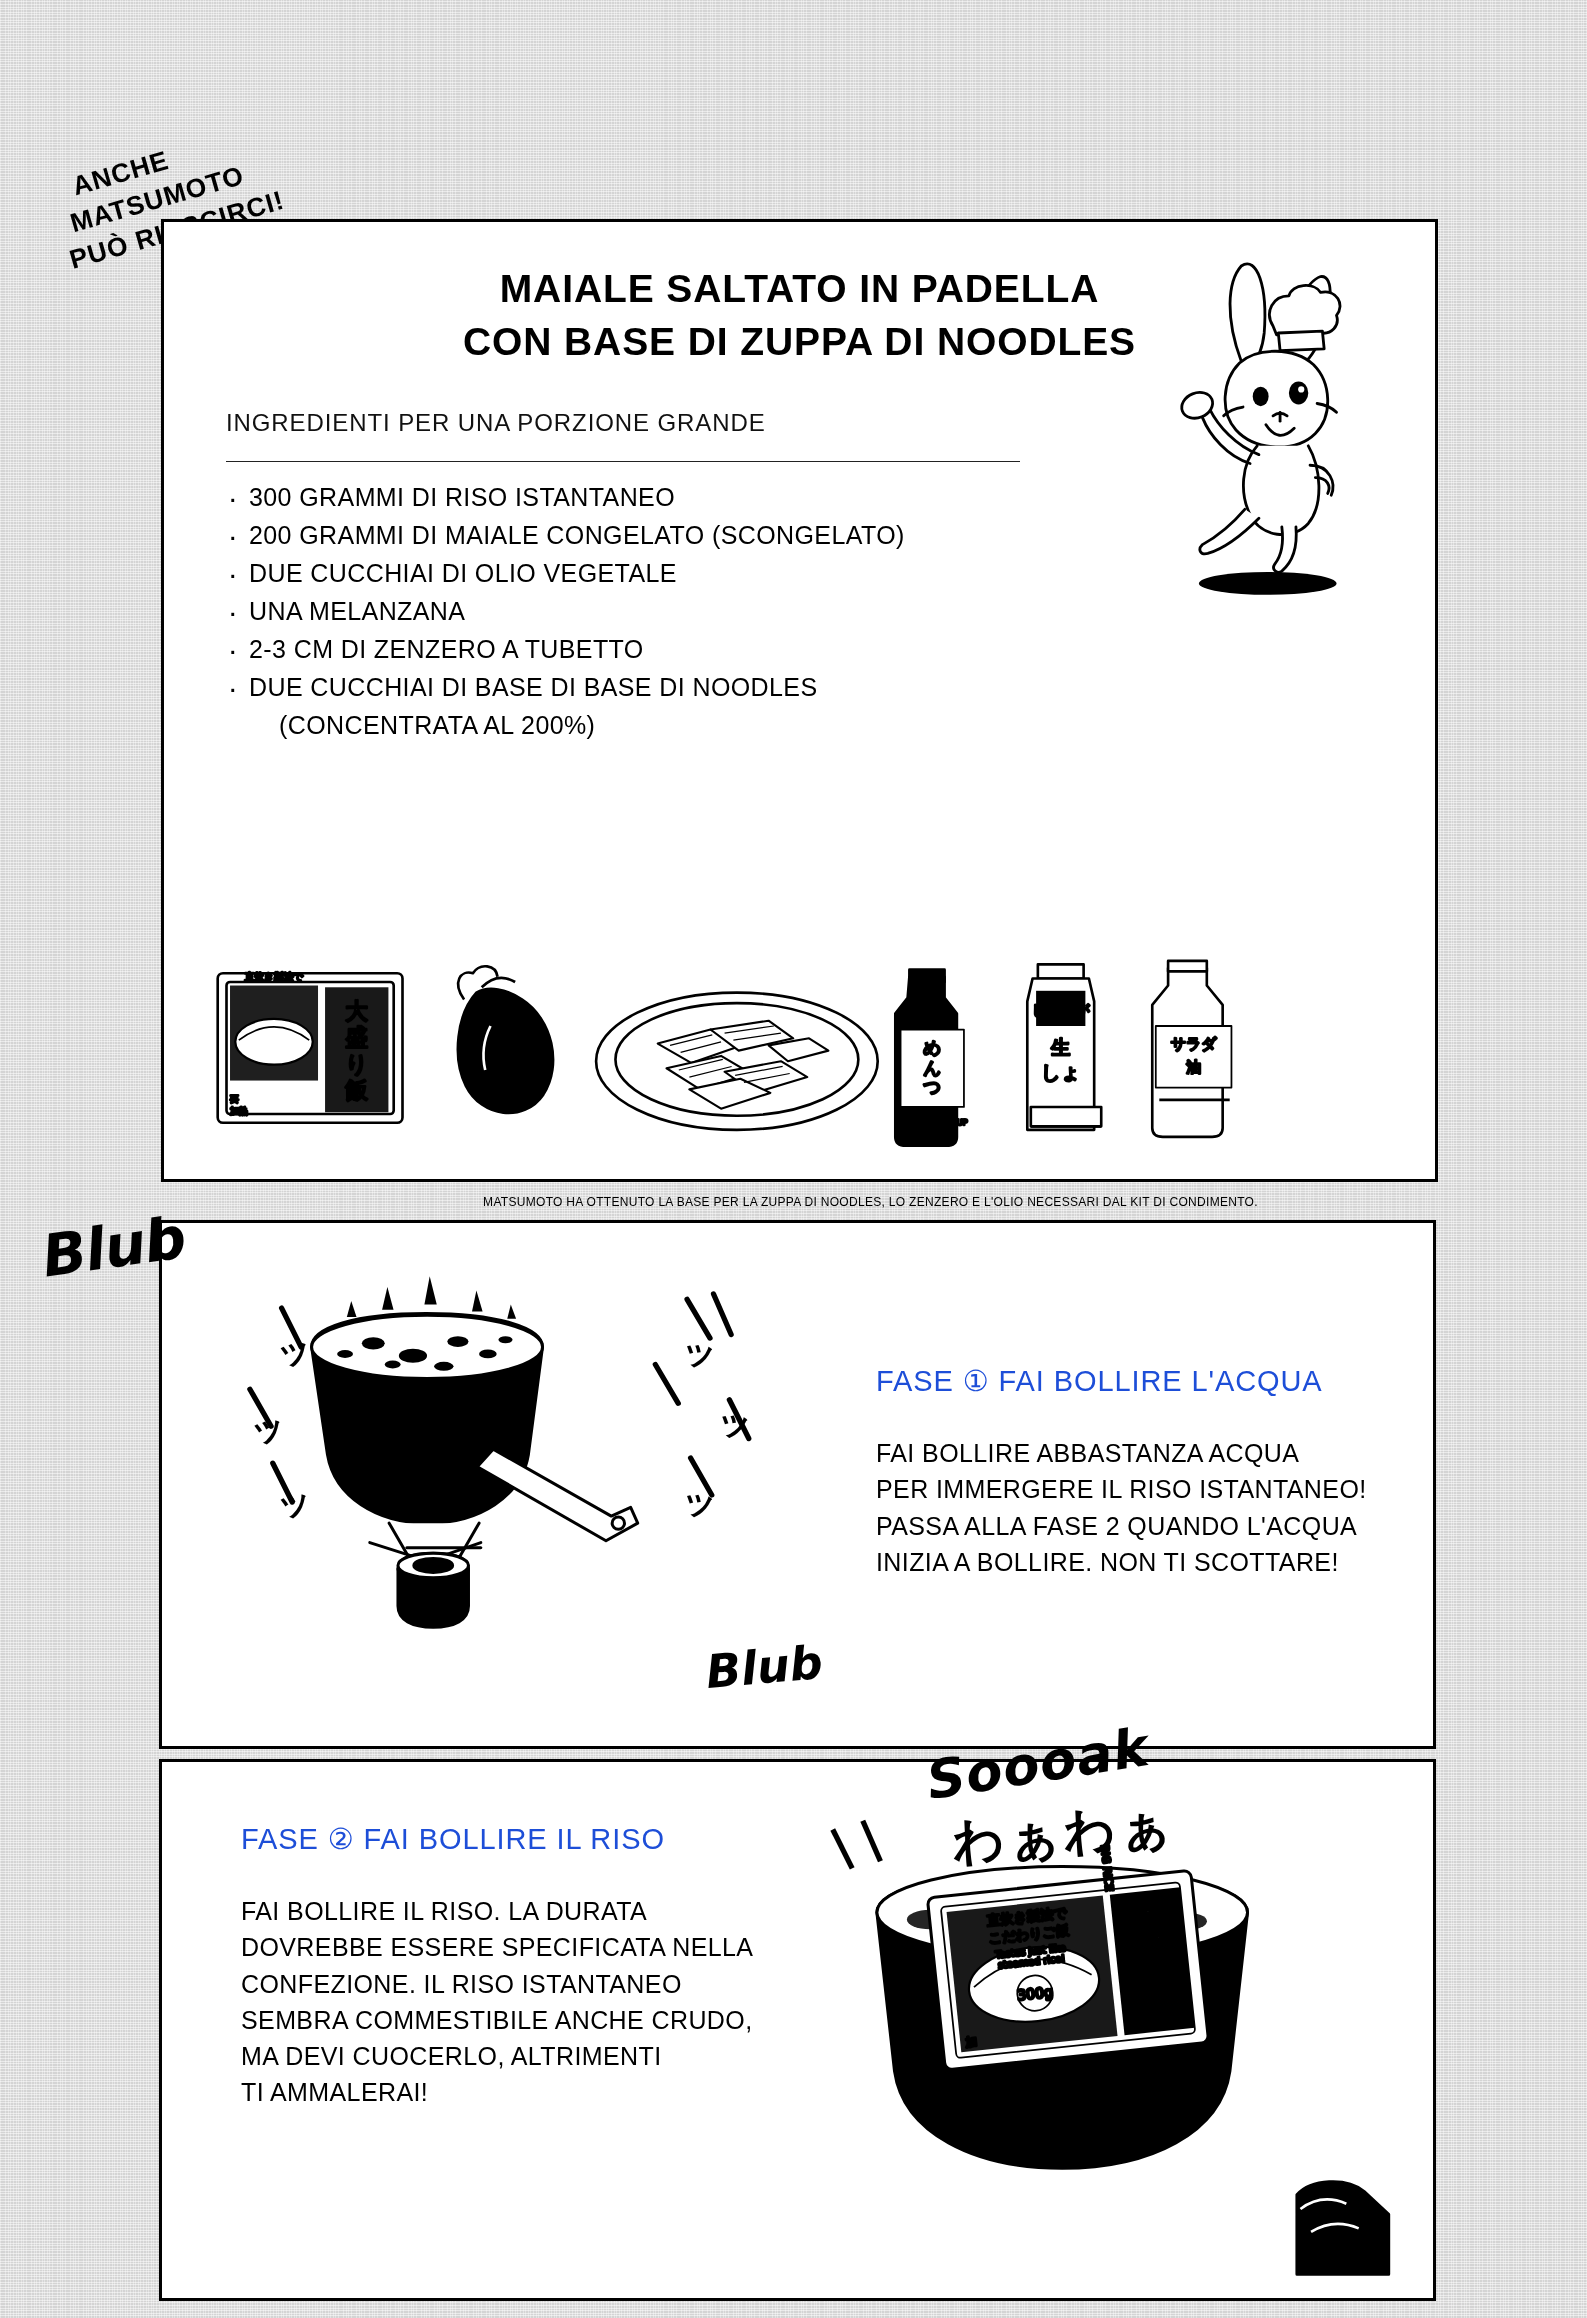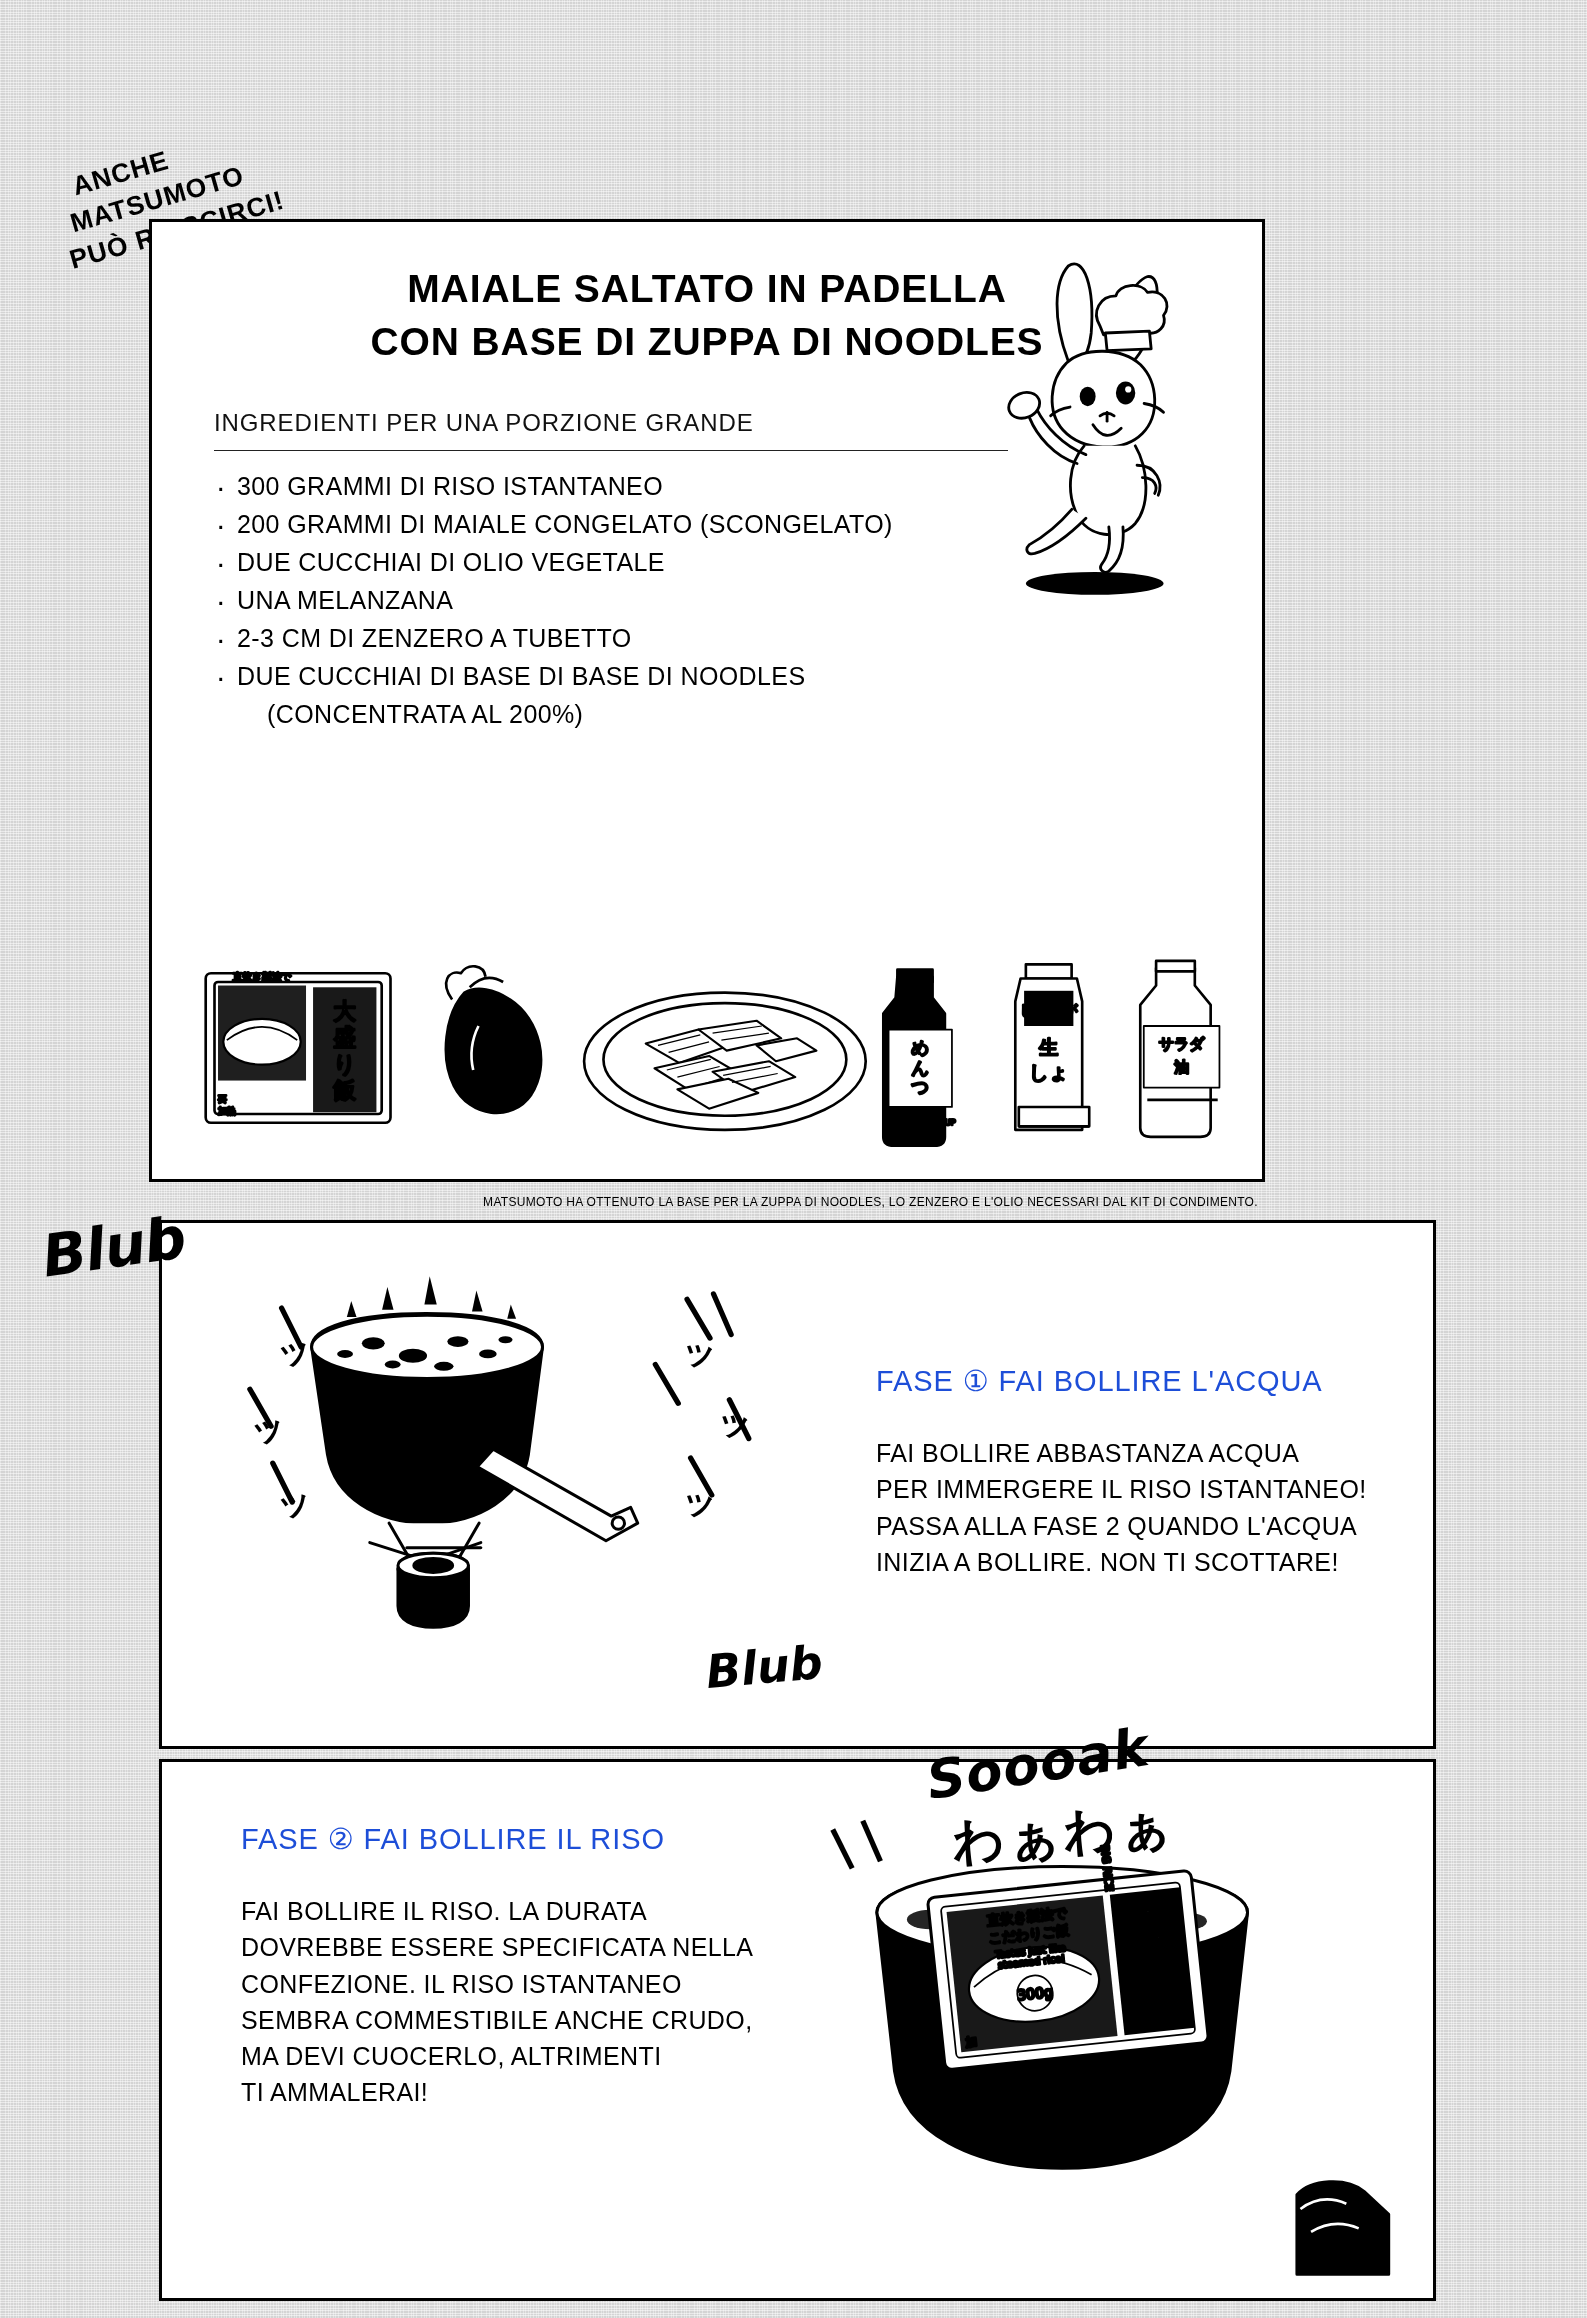--- a/index.html
+++ b/index.html
@@ -26,23 +26,23 @@
   }
   .panel {
     position: absolute;
     background: #ffffff;
     border: 3.5px solid #000000;
     box-sizing: border-box;
   }
 
   
   #panel-recipe {
-    left: 149px;
+    left: 161px;
     top: 219px;
-    width: 1116px;
+    width: 1277px;
     height: 963px;
   }
   .recipe-title {
     text-align: center;
     font-family: "Liberation Sans", sans-serif;
     font-weight: bold;
     font-size: 39px;
     letter-spacing: 0.9px;
     color: #000;
     line-height: 1.28;
@@ -51,21 +51,21 @@
   .recipe-sub {
     margin-top: 3.5px;
   }
   .ingredients-head {
     margin: 42px 0 0 62px;
     font-family: "Liberation Sans", sans-serif;
     font-size: 24px;
     letter-spacing: 0.9px;
     color: #111;
     width: 794px;
-    padding-bottom: 13px;
+    padding-bottom: 24px;
     border-bottom: 1.8px solid #222;
   }
   .ing-list {
     margin: 16px 0 0 55px;
     padding: 0;
     list-style: none;
     font-family: "Liberation Sans", sans-serif;
     font-size: 25px;
     line-height: 1.52;
     color: #000;

